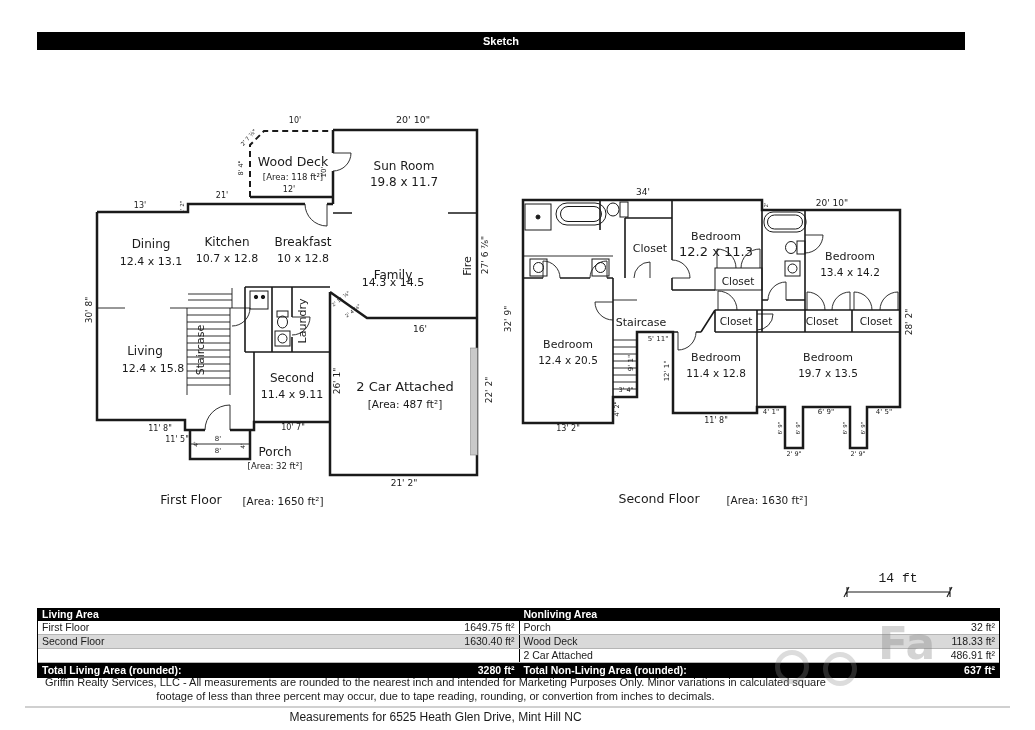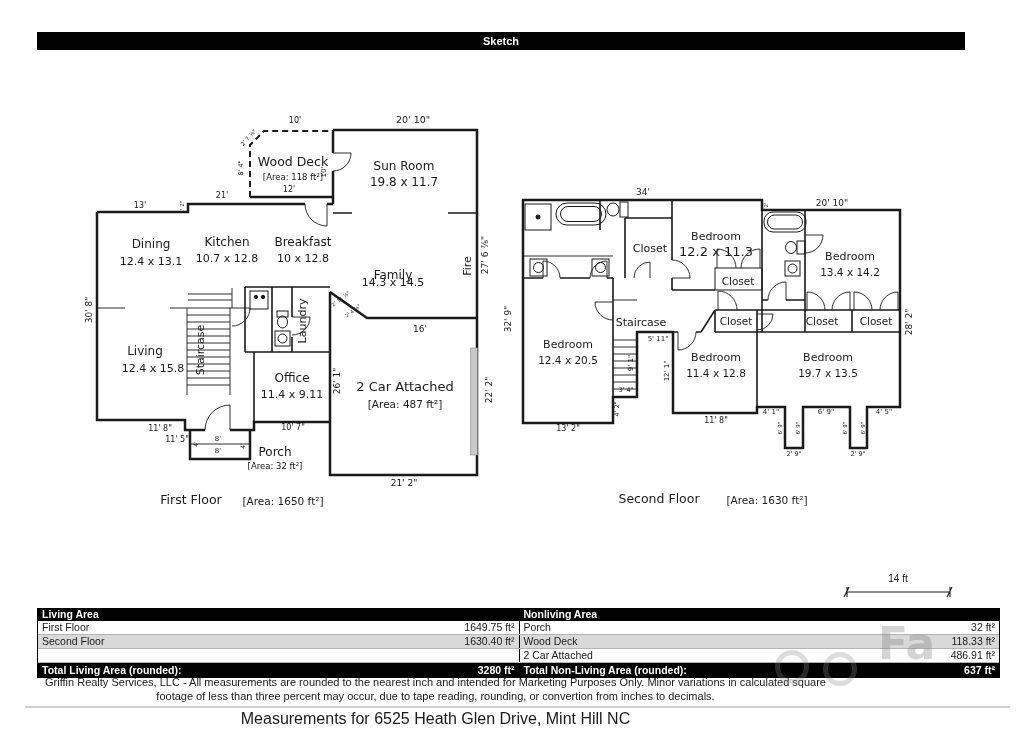--- a/index.html
+++ b/index.html
@@ -12,42 +12,42 @@
     background:#000;color:#fff;font-weight:bold;font-size:11px;
     display:flex;align-items:center;justify-content:center;
   }
   #plan-svg{position:absolute;left:0;top:0;}
   #label-layer span{
     position:absolute;white-space:nowrap;line-height:1;color:#1a1a1a;
     font-family:"DejaVu Sans",sans-serif;
   }
   #scale-label{
     position:absolute;left:898px;top:578px;transform:translate(-50%,-50%);
-    font-family:Liberation Sans, sans-serif;font-size:10px;
+    font-family:Liberation Mono, monospace;font-size:13px;
   }
   
   #summary{
     position:absolute;left:37px;top:608px;width:961px;
     font-size:10.5px;border:1px solid #000;border-top:none;
   }
   .t-row{display:flex;height:13px;line-height:13px;}
   .t-half{display:flex;flex:0 0 50%;box-sizing:border-box;padding:0 4px;overflow:hidden;}
   .t-half.right{border-left:1px solid #000;}
   .t-val{margin-left:auto;padding-left:6px;}
   .t-head{background:#000;color:#fff;font-weight:bold;}
   .t-head .t-half.right{border-left:1px solid #000;}
   .t-white{background:#fff;border-bottom:1px solid #b5b5b5;}
   .t-gray{background:#d9d9d9;border-bottom:1px solid #b5b5b5;}
   .t-total{background:#000;color:#fff;font-weight:bold;height:14px;line-height:14px;}
   
   .foot-line{position:absolute;left:0;width:871px;text-align:center;font-size:11px;}
   #foot1{top:676px;}
   #foot2{top:690px;}
   #foot-divider{position:absolute;left:25px;top:706px;width:985px;height:2px;background:#d0d0d0;}
-  #foot3{top:710px;font-size:16px;}
+  #foot3{top:710px;font-size:12px;}
   
   #watermark{position:absolute;left:0;top:0;width:1035px;height:730px;pointer-events:none;}
   #wm-text{
     position:absolute;left:878px;top:618px;font-size:44px;font-weight:bold;
     color:rgba(125,125,125,0.33);font-family:"DejaVu Sans",sans-serif;
   }
   .wm-ring{
     position:absolute;width:24px;height:24px;border-radius:50%;
     border:5px solid rgba(140,140,140,0.30);
   }
@@ -151,21 +151,21 @@
     <span style="left: 393px; top: 282px; font-size: 11px; transform: translate(-50%, -50%);">14.3 x 14.5</span>
     <span style="left: 467px; top: 266px; font-size: 11px; transform: translate(-50%, -50%) rotate(-90deg);">Fire</span>
     <span style="left: 89px; top: 310px; font-size: 9px; transform: translate(-50%, -50%) rotate(-90deg);">30' 8"</span>
     <span style="left: 341px; top: 299px; font-size: 5px; transform: translate(-50%, -50%) rotate(-38deg);">2' 11 ⅞"</span>
     <span style="left: 353px; top: 311px; font-size: 5px; transform: translate(-50%, -50%) rotate(-38deg);">2' 4 ⅞"</span>
     <span style="left: 420px; top: 329px; font-size: 9px; transform: translate(-50%, -50%);">16'</span>
     <span style="left: 145px; top: 351px; font-size: 12px; transform: translate(-50%, -50%);">Living</span>
     <span style="left: 153px; top: 368px; font-size: 11px; transform: translate(-50%, -50%);">12.4 x 15.8</span>
     <span style="left: 200px; top: 350px; font-size: 11px; transform: translate(-50%, -50%) rotate(-90deg);">Staircase</span>
     <span style="left: 302px; top: 321px; font-size: 11px; transform: translate(-50%, -50%) rotate(-90deg);">Laundry</span>
-    <span style="left: 292px; top: 378px; font-size: 12px; transform: translate(-50%, -50%);">Office</span>
+    <span style="left: 292px; top: 378px; font-size: 12px; transform: translate(-50%, -50%);">Second</span>
     <span style="left: 292px; top: 394px; font-size: 11px; transform: translate(-50%, -50%);">11.4 x 9.11</span>
     <span style="left: 405px; top: 386px; font-size: 13px; transform: translate(-50%, -50%);">2 Car Attached</span>
     <span style="left: 405px; top: 404px; font-size: 10.5px; transform: translate(-50%, -50%);">[Area: 487 ft²]</span>
     <span style="left: 337px; top: 381px; font-size: 9px; transform: translate(-50%, -50%) rotate(-90deg);">26' 1"</span>
     <span style="left: 489px; top: 390px; font-size: 9px; transform: translate(-50%, -50%) rotate(-90deg);">22' 2"</span>
     <span style="left: 160px; top: 429px; font-size: 8px; transform: translate(-50%, -50%);">11' 8"</span>
     <span style="left: 177px; top: 440px; font-size: 8px; transform: translate(-50%, -50%);">11' 5"</span>
     <span style="left: 196px; top: 444px; font-size: 6px; transform: translate(-50%, -50%) rotate(-90deg);">4'</span>
     <span style="left: 218px; top: 439px; font-size: 7px; transform: translate(-50%, -50%);">8'</span>
     <span style="left: 218px; top: 451px; font-size: 7px; transform: translate(-50%, -50%);">8'</span>

